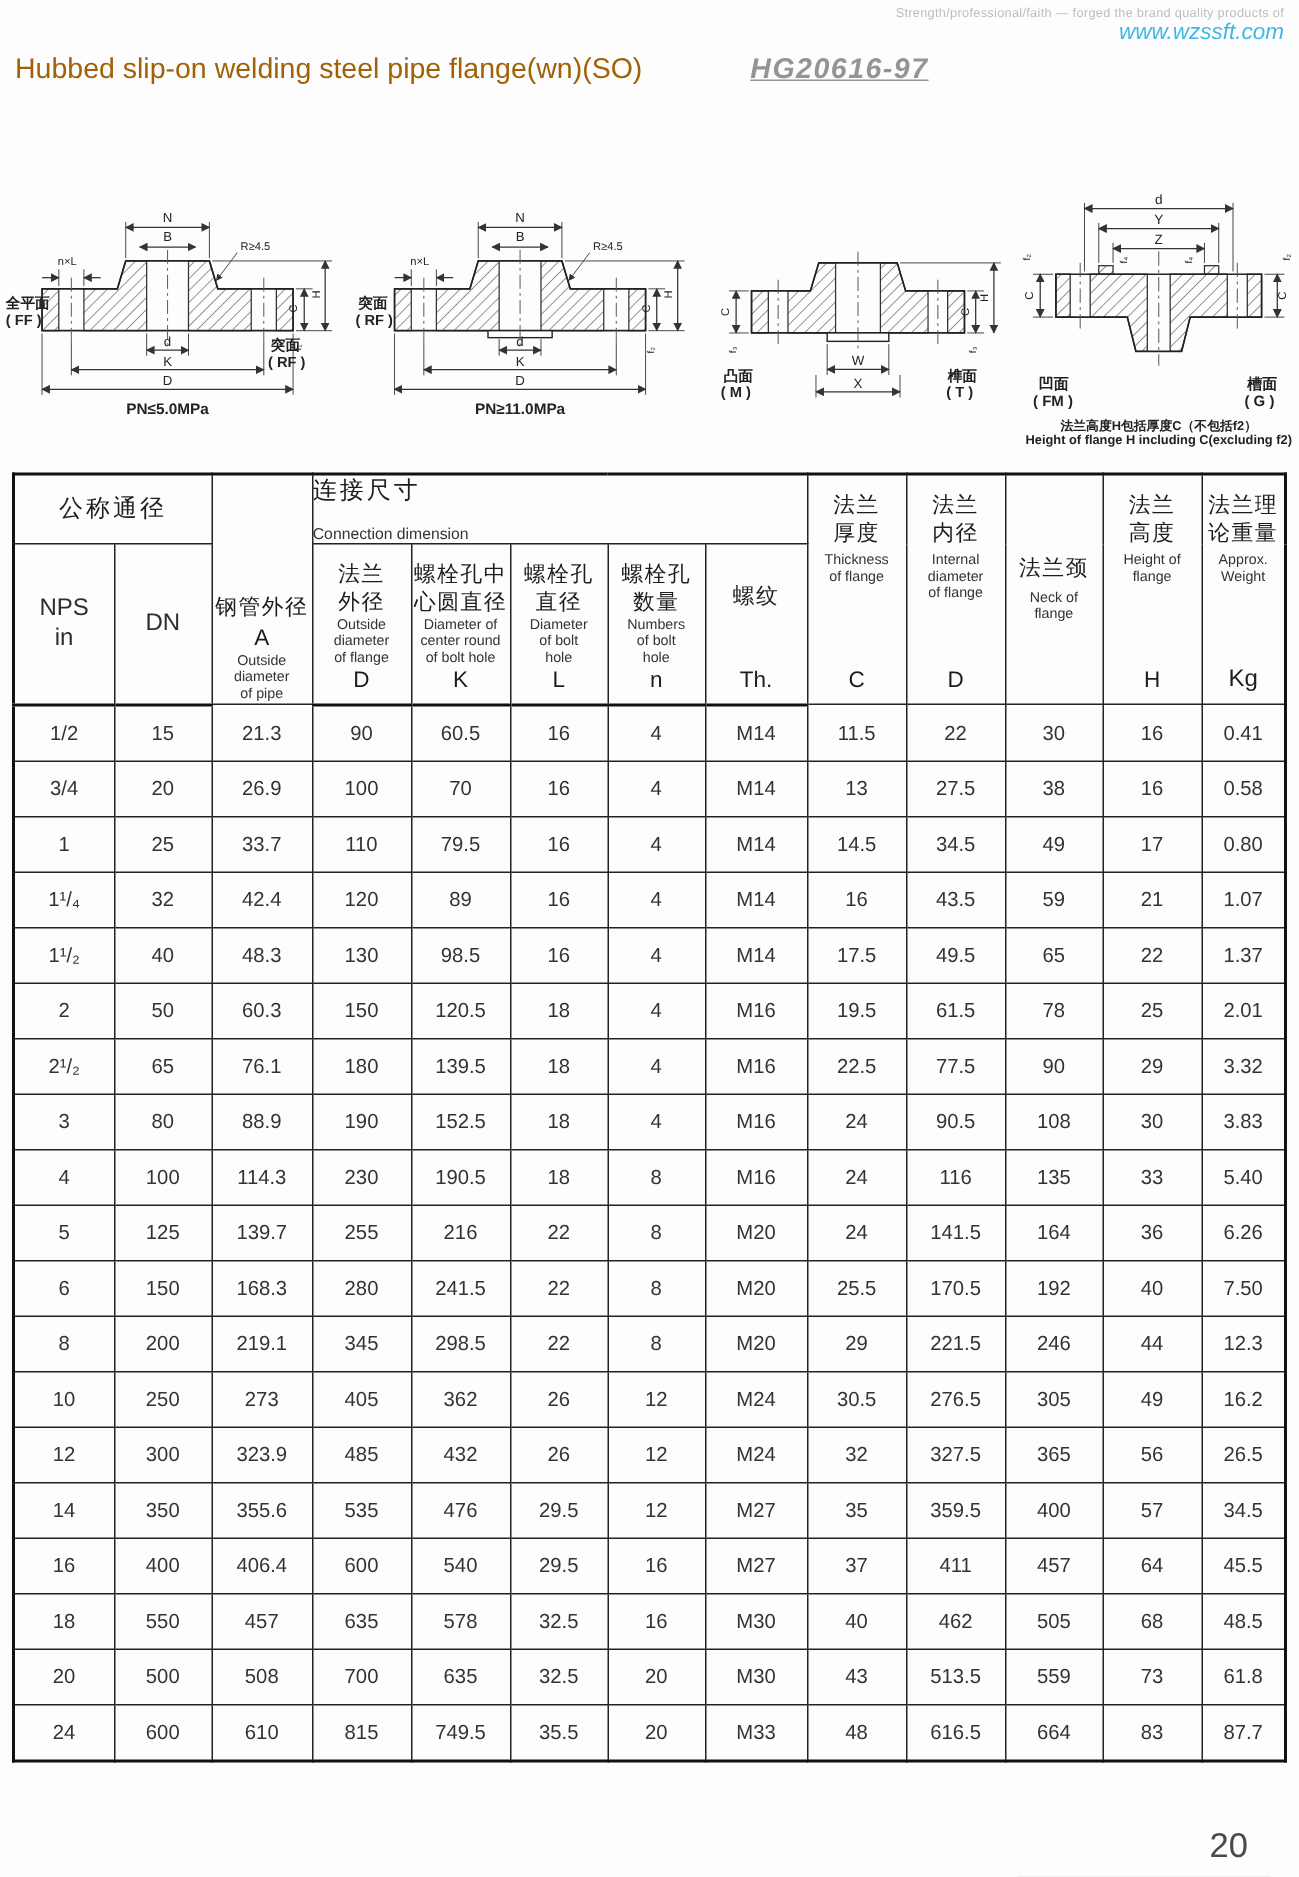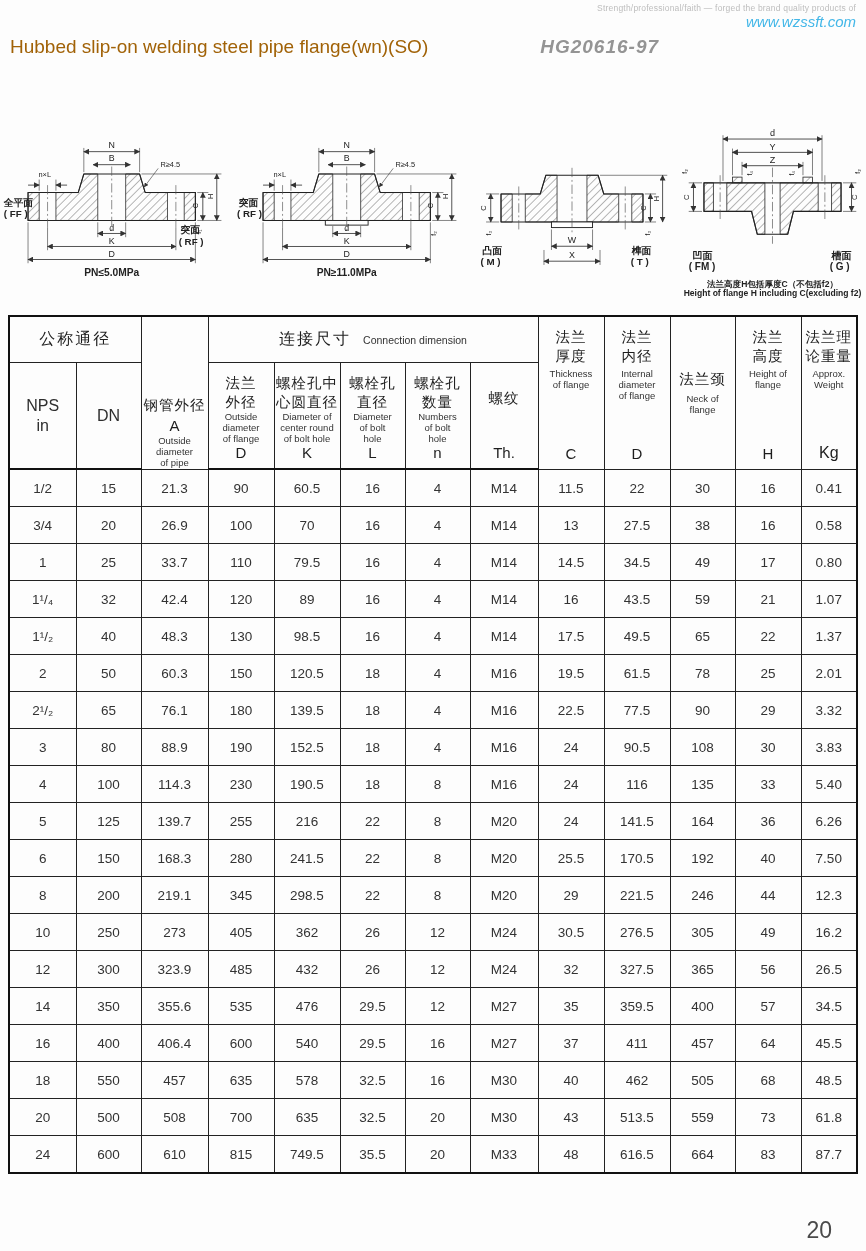--- a/index.html
+++ b/index.html
@@ -4,42 +4,42 @@
 <style>
   html,body{margin:0;padding:0;background:#e8e8e8;}
   .page{position:relative;width:866px;height:1251px;margin:0 auto;background:#fdfdfd;
         font-family:"Liberation Sans","DejaVu Sans",sans-serif;overflow:hidden;}
   .tagline{position:absolute;top:3px;right:10px;font-size:8.5px;color:#bdbdbd;letter-spacing:.2px;}
   .website{position:absolute;top:13px;right:10px;font-size:15px;font-style:italic;color:#43b7e8;}
   .titleblock{padding:27px 0 0 10px;}
   .title{font-size:30px;color:#3c3c3c;letter-spacing:.5px;}
   .subrow{display:flex;align-items:baseline;margin-top:9px;}
   .subtitle{font-size:19px;color:#a16207;}
-  .standard{margin-left:112px;font-size:19px;color:#949494;font-style:italic;font-weight:bold;letter-spacing:1px;}
+  .standard{margin-left:72px;font-size:19px;color:#949494;font-style:italic;font-weight:bold;letter-spacing:1px;text-decoration:underline;}
   .diagrams{display:flex;align-items:flex-start;justify-content:space-between;margin:62px 2px 0 2px;}
   .diagrams svg{display:block;}
   svg text{font-family:"Liberation Sans","DejaVu Sans",sans-serif;fill:#222;}
   .spec-table{border-collapse:collapse;table-layout:fixed;width:850px;margin:16px 0 0 8px;border:2px solid #111;}
   .spec-table th,.spec-table td{border:1px solid #222;text-align:center;padding:0;color:#2e2e2e;}
   .spec-table thead th{font-weight:normal;vertical-align:middle;}
   .spec-table thead tr:nth-child(2) th{border-bottom:2px solid #111;}
   th.h45{height:45px;}
   th.span2{height:137px;}
   th.sub{height:92px;}
   .hc{display:flex;flex-direction:column;align-items:center;height:100%;box-sizing:border-box;}
   .between{justify-content:space-between;padding:11px 1px 7px;}
   .centerv{justify-content:center;gap:5px;padding:2px 1px;}
   .topc{justify-content:flex-end;gap:2px;padding-top:5px;}
   .grp{display:flex;flex-direction:column;align-items:center;gap:3px;}
   .cn{font-size:14.5px;letter-spacing:1px;white-space:pre-line;line-height:1.3;color:#1d1d1d;}
   .cn16{font-size:16px;letter-spacing:2px;color:#1d1d1d;}
   .en{font-size:9.5px;line-height:1.15;white-space:pre-line;color:#333;letter-spacing:0;}
   .letter{font-size:15px;color:#1d1d1d;}
   .big{font-size:16px;line-height:1.25;white-space:pre-line;}
-  .connrow{display:flex;justify-content:center;align-items:baseline;gap:12px;}
+  .connrow{display:flex;justify-content:center;align-items:baseline;gap:12px;flex-direction:column;}
   .spec-table tbody td{height:36px;font-size:13.5px;color:#333;}
   .pagenum{position:absolute;right:34px;bottom:7px;font-size:23px;color:#4a4a4a;}
   
   .ol{fill:none;stroke:#222;stroke-width:1.2;}
   .hp{stroke:#333;stroke-width:.9;}
   .cl{stroke:#555;stroke-width:.7;stroke-dasharray:10 3 2 3;fill:none;}
   .ex{stroke:#444;stroke-width:.7;}
   .dl{stroke:#333;stroke-width:.9;fill:none;}
   .dt{font-size:9.5px;text-anchor:middle;}
   .ds{font-size:8px;text-anchor:middle;}

